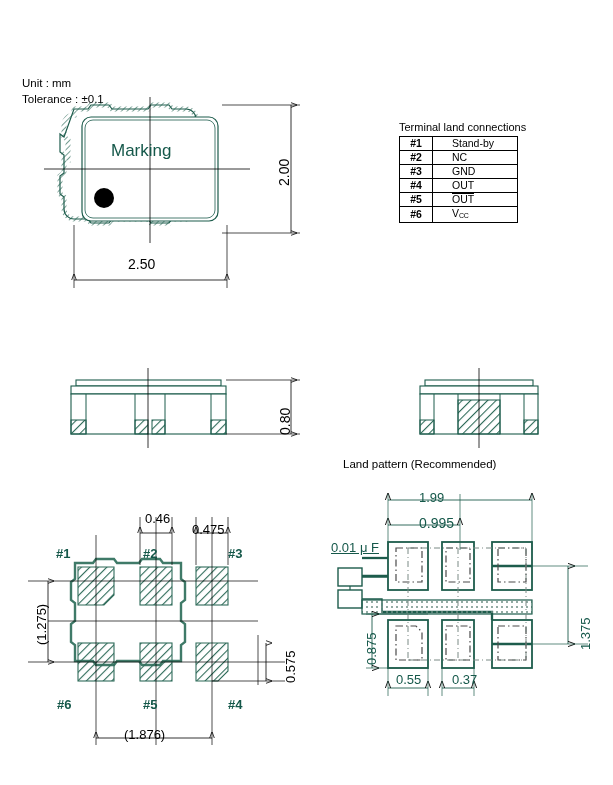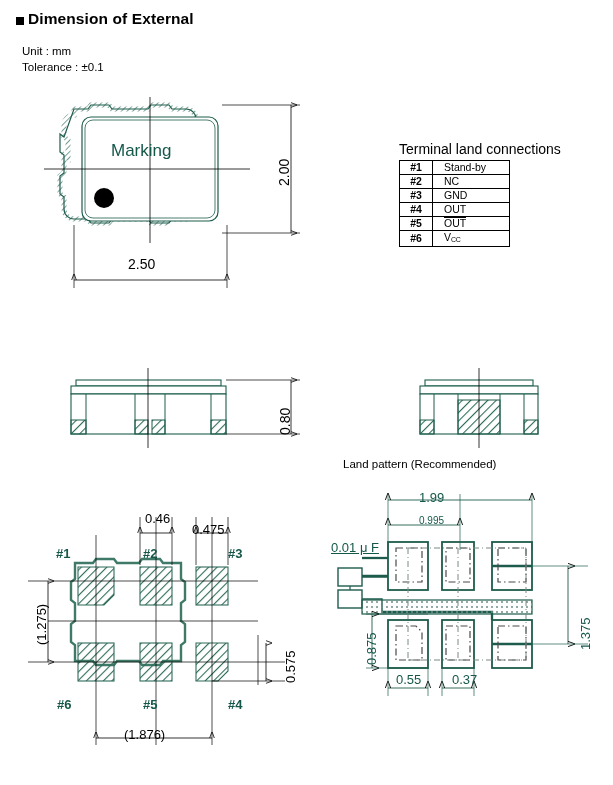--- a/index.html
+++ b/index.html
@@ -13,53 +13,49 @@
   
   #heading{
     position:absolute;left:16px;top:10px;
     font-size:15.5px;font-weight:bold;color:#000;letter-spacing:.1px;
     display:flex;align-items:center;gap:4px;white-space:nowrap;
   }
   #heading .bullet{
     width:8px;height:8px;background:#000;display:inline-block;margin-top:3px;
   }
   .note{
-    position:absolute;left:22px;font-size:11.5px;color:#000;white-space:nowrap;
+    position:absolute;left:22px;font-size:11.5px;color:#000;white-space:nowrap;margin-top:32px;
   }
   #note-unit{top:45px;}
   #note-tol{top:61px;}
 
   
   .lbl{position:absolute;font-size:12px;color:#000;white-space:nowrap;}
   .lbl-t{position:absolute;font-size:12px;color:#15584a;white-space:nowrap;}
   .vlbl{transform:rotate(-90deg);transform-origin:left top;}
   svg{position:absolute;overflow:visible;}
   .cap{position:absolute;font-size:11.5px;color:#000;white-space:nowrap;}
 
   
   #terminal-table-wrap{position:absolute;left:399px;top:121px;}
-  #terminal-table-title{font-size:14px;color:#000;margin-bottom:3px;white-space:nowrap;margin-top:20px;}
+  #terminal-table-title{font-size:11px;color:#000;margin-bottom:3px;white-space:nowrap;}
   table.tt{border-collapse:collapse;font-size:10.5px;color:#000;}
   table.tt td{
     border:1px solid #000;height:13px;line-height:13px;padding:0 3px;
   }
   table.tt td.num{width:26px;text-align:center;font-weight:bold;}
-  table.tt td.val{width:62px;text-align:left;padding-left:11px;}
+  table.tt td.val{width:62px;text-align:left;padding-left:19px;}
   .ovl{border-top:1.4px solid #000;display:inline-block;line-height:1.05;padding-top:0px;}
   .sub{font-size:7px;vertical-align:-1px;letter-spacing:-.3px;}
 </style>
 </head>
 <body>
 
 <div class="sheet">
 
-  <div id="heading">
-    <span class="bullet"></span>
-    <span>Dimension of External</span>
-  </div>
   <div class="note" id="note-unit">Unit : mm</div>
   <div class="note" id="note-tol">Tolerance : ±0.1</div>
 
   <svg id="top-view-svg" style="left:0px;top:0px;" width="340" height="300">
     <defs>
       <pattern id="hatchA" width="6" height="6" patternTransform="rotate(45)" patternUnits="userSpaceOnUse">
         <line x1="0" y1="0" x2="0" y2="6" stroke="#2e6b59" stroke-width="2.2"></line>
       </pattern>
       <pattern id="hatchFine" width="4" height="4" patternTransform="rotate(45)" patternUnits="userSpaceOnUse">
         <line x1="0" y1="0" x2="0" y2="4" stroke="#2e6b59" stroke-width="1.3"></line>
@@ -366,20 +362,20 @@
         <line x1="46" y1="188" x2="108" y2="188"></line>
         <line x1="68" y1="188" x2="68" y2="216"></line>
         <line x1="108" y1="188" x2="108" y2="216"></line>
         <line x1="122" y1="188" x2="122" y2="216"></line>
         <line x1="154" y1="188" x2="154" y2="216"></line>
       </g>
     </g>
   </svg>
 
   <div class="lbl-t" style="left:419px;top:490px;font-size:13px;">1.99</div>
-  <div class="lbl-t" style="left:419px;top:515px;font-size:10px;">0.995</div>
+  <div class="lbl-t" style="left:419px;top:515px;font-size:14px;">0.995</div>
   <div class="lbl-t vlbl" style="left:578px;top:650px;font-size:13px;">1.375</div>
   <div class="lbl-t vlbl" style="left:364px;top:665px;font-size:13px;">0.875</div>
   <div class="lbl-t" style="left:396px;top:672px;font-size:13px;">0.55</div>
   <div class="lbl-t" style="left:452px;top:672px;font-size:13px;">0.37</div>
   <div class="lbl-t" style="left:331px;top:540px;font-size:13px;text-decoration:underline;">0.01 μ F</div>
 
 </div>
 
 </body></html>

